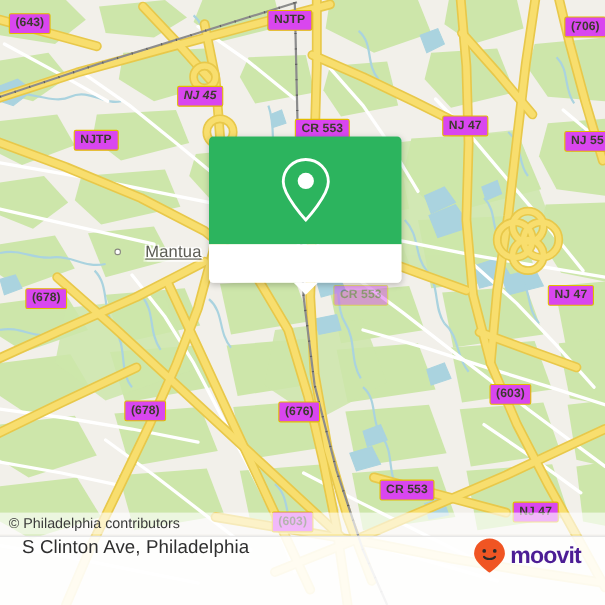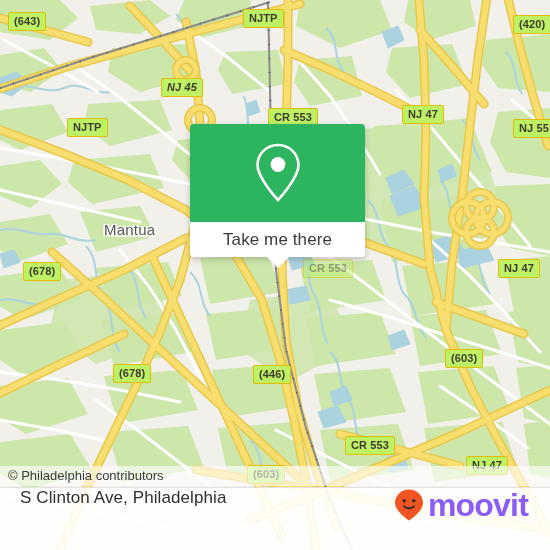--- a/index.html
+++ b/index.html
@@ -31,21 +31,21 @@
   }
   .place-dot {
     position:absolute;
     width:6px;height:6px;border-radius:50%;
     background:#fff;border:1.5px solid #8A8A82;
   }
 
   
   .shield {
     position:absolute;
-    background:#bef264;
+    background:#d946ef;
     border:1.5px solid #E3BC00;
     border-radius:2px;
     color:#3C3A2E;
     font-size:11px;
     font-weight:bold;
     line-height:1;
     padding:2.5px 5px 3.5px 5px;
     white-space:nowrap;
     letter-spacing:.1px;
   }
@@ -110,23 +110,23 @@
     font-size:17px;
     color:#2F2F2F;
     letter-spacing:.1px;
     white-space:nowrap;
   }
   #logo {
     margin-left:auto; margin-right:22px;
     display:flex; align-items:center; gap:3px;
   }
   #logo-word {
-    font-size:32px;
+    font-size:21px;
     font-weight:bold;
-    color:#8b5cf6;
+    color:#4c1d95;
     letter-spacing:-.8px;
     line-height:1;
   }
 </style>
 </head>
 <body>
 
 <div id="app">
 
   <div id="map">
@@ -340,49 +340,48 @@
         <g stroke="#5C5C5C" stroke-width="2" stroke-dasharray="1 13" fill="none">
           <path d="M0,88 L90,58 L180,30 L270,2"></path>
           <path d="M268,2 L270,90 L272,180 L276,270 L286,350 L306,428 L330,500 L352,550"></path>
         </g>
 
       </g>
     </svg>
   </div>
 
   <div class="place-dot" style="left:104px; top:226px;"></div>
-  <div class="place-label" style="left:104px; top:221px;">Mantua</div>
+  <div class="place-label" style="left:132px; top:221px;text-decoration:underline;">Mantua</div>
 
   <div class="shield" style="left:8px;   top:12px;">(643)</div>
   <div class="shield" style="left:243px; top:9px;">NJTP</div>
-  <div class="shield" style="left:513px; top:15px;">(420)</div>
+  <div class="shield" style="left:513px; top:15px;">(706)</div>
   <div class="shield" style="left:161px; top:78px;font-style:italic;">NJ 45</div>
   <div class="shield" style="left:402px; top:105px;">NJ 47</div>
   <div class="shield" style="left:268px; top:108px;">CR 553</div>
   <div class="shield" style="left:67px;  top:118px;">NJTP</div>
   <div class="shield" style="left:513px; top:119px;">NJ 55</div>
   <div class="shield dim" style="left:303px; top:259px;">CR 553</div>
   <div class="shield" style="left:23px;  top:262px;">(678)</div>
   <div class="shield" style="left:498px; top:259px;">NJ 47</div>
   <div class="shield" style="left:113px; top:364px;">(678)</div>
-  <div class="shield" style="left:253px; top:365px;">(446)</div>
+  <div class="shield" style="left:253px; top:365px;">(676)</div>
   <div class="shield" style="left:445px; top:349px;">(603)</div>
   <div class="shield" style="left:345px; top:436px;">CR 553</div>
   <div class="shield" style="left:466px; top:456px;">NJ 47</div>
   <div class="shield" style="left:247px; top:465px;">(603)</div>
 
   <div id="card">
     <div id="card-top">
       <svg width="50" height="62" viewBox="0 0 50 62">
         <path d="M25 3 C13.5 3 4.5 12 4.5 23.3 C4.5 36 25 58 25 58 C25 58 45.5 36 45.5 23.3 C45.5 12 36.5 3 25 3 Z" fill="none" stroke="#FFFFFF" stroke-width="2.6"></path>
         <circle cx="25" cy="22.5" r="7.4" fill="#FFFFFF"></circle>
       </svg>
     </div>
     <div id="card-bottom">
-      <span id="card-label">Take me there</span>
       <div id="card-tail"></div>
     </div>
   </div>
 
   <div id="attrib">© Philadelphia contributors</div>
 
   <div id="bottombar">
     <span id="bottom-title">S Clinton Ave, Philadelphia</span>
     <div id="logo">
       <svg width="32" height="34" viewBox="0 0 32 34">

